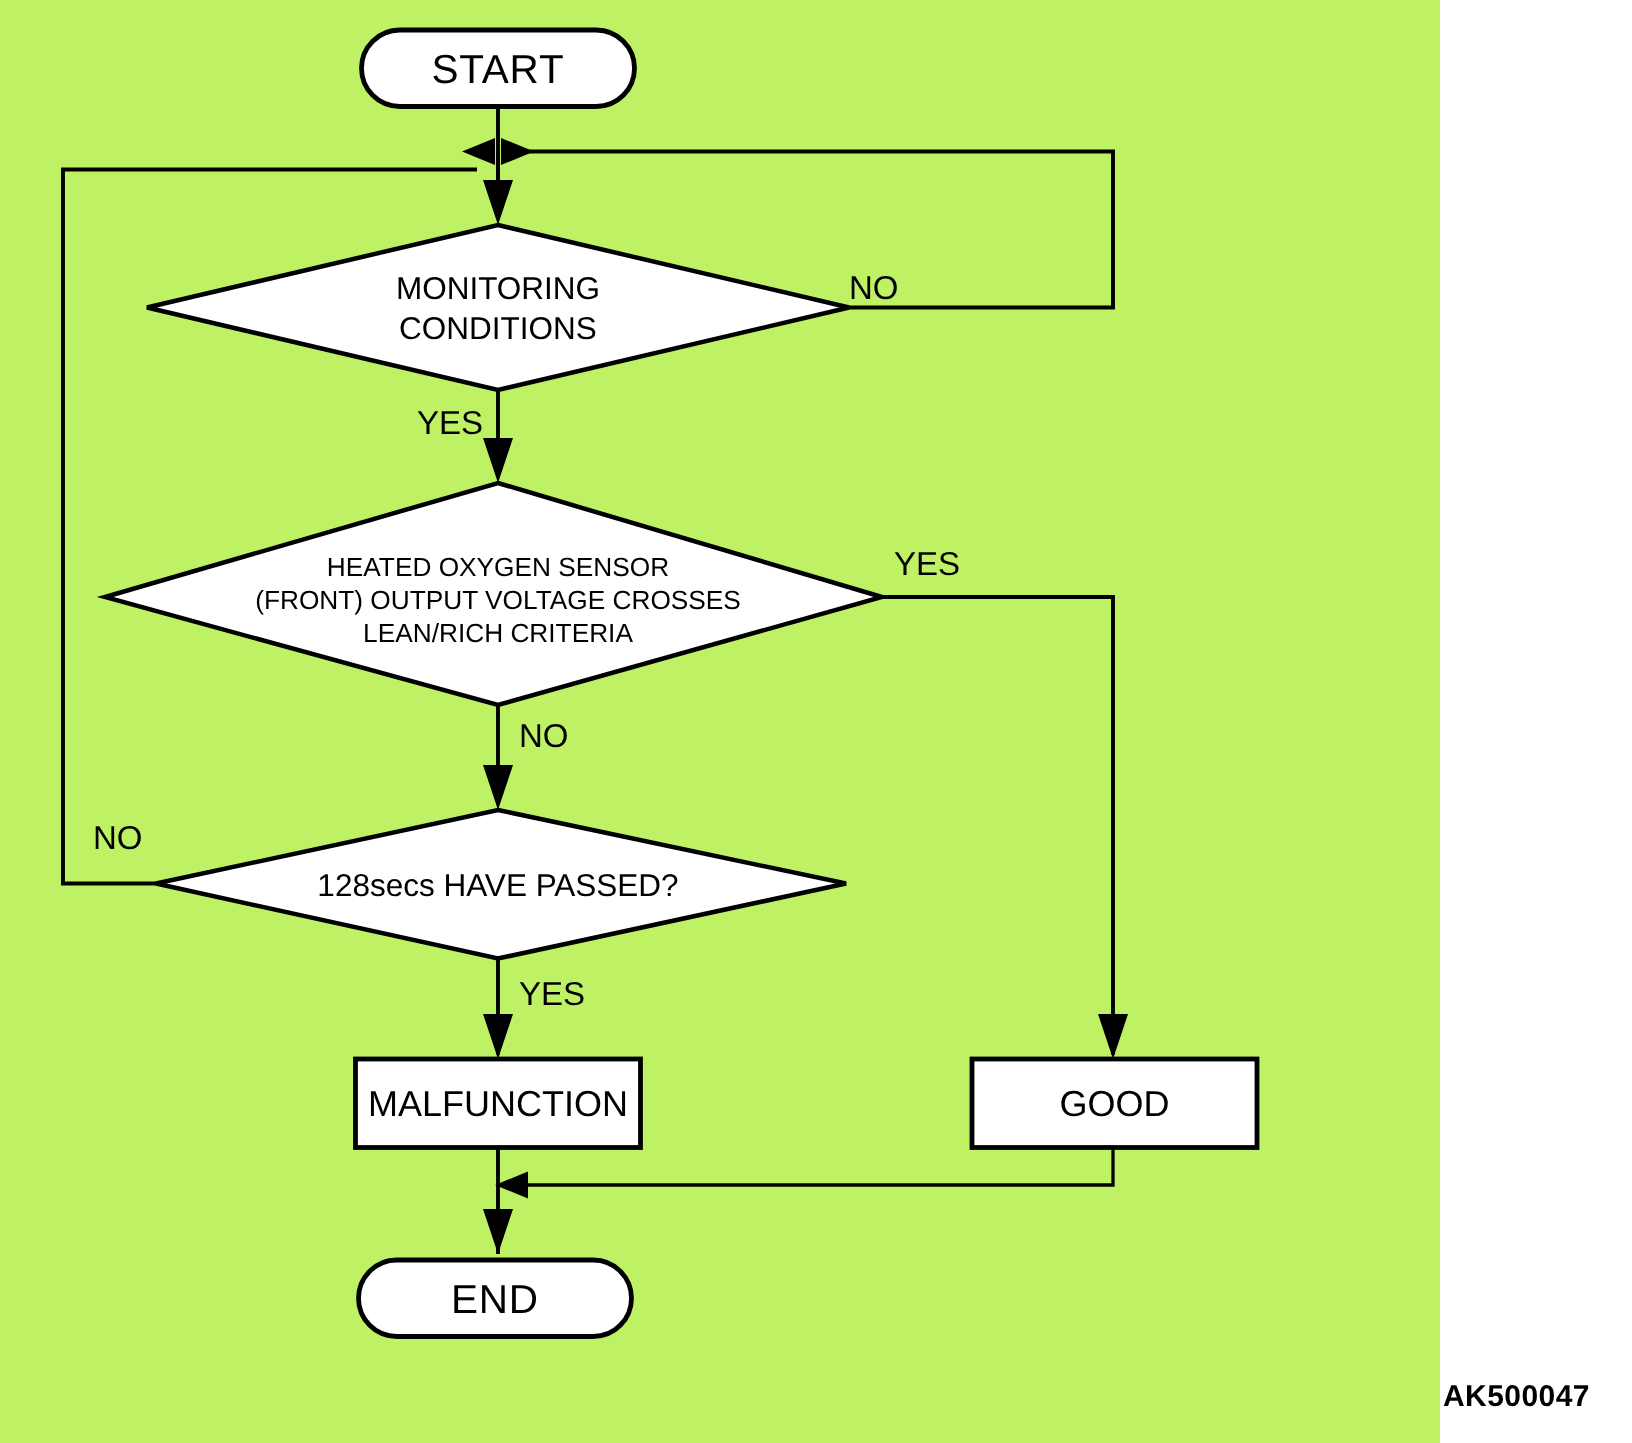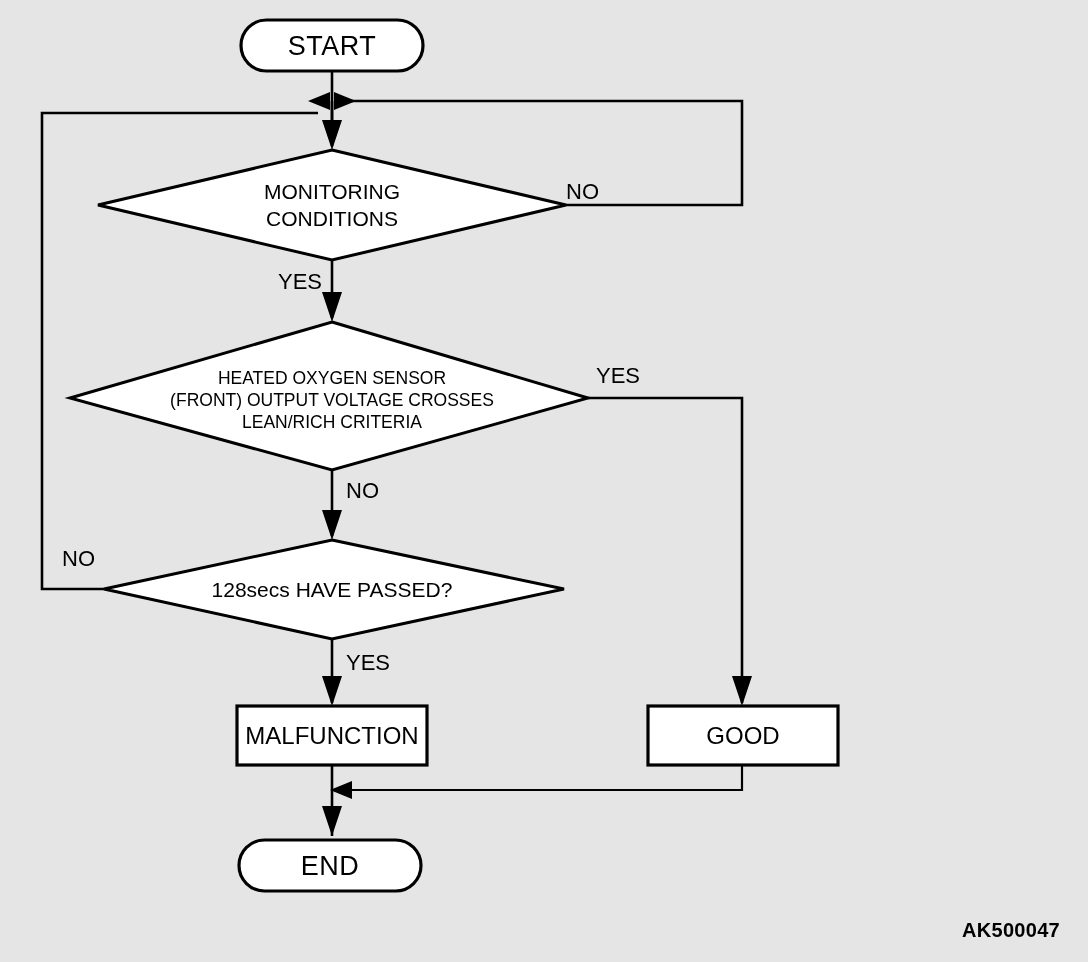--- a/index.html
+++ b/index.html
@@ -8,23 +8,23 @@
     background: #ffffff;
   }
   body {
     font-family: "Liberation Sans", sans-serif;
     width: 1088px;
     height: 962px;
     overflow: hidden;
   }
   #page {
     position: relative;
-    width: 1088px;
+    width: 960px;
     height: 962px;
-    background: #e5e5e5;
+    background: #bef264;
   }
   svg#flow {
     position: absolute;
     left: 0;
     top: 0;
     width: 1088px;
     height: 962px;
     display: block;
   }
   .shape-stroke {

